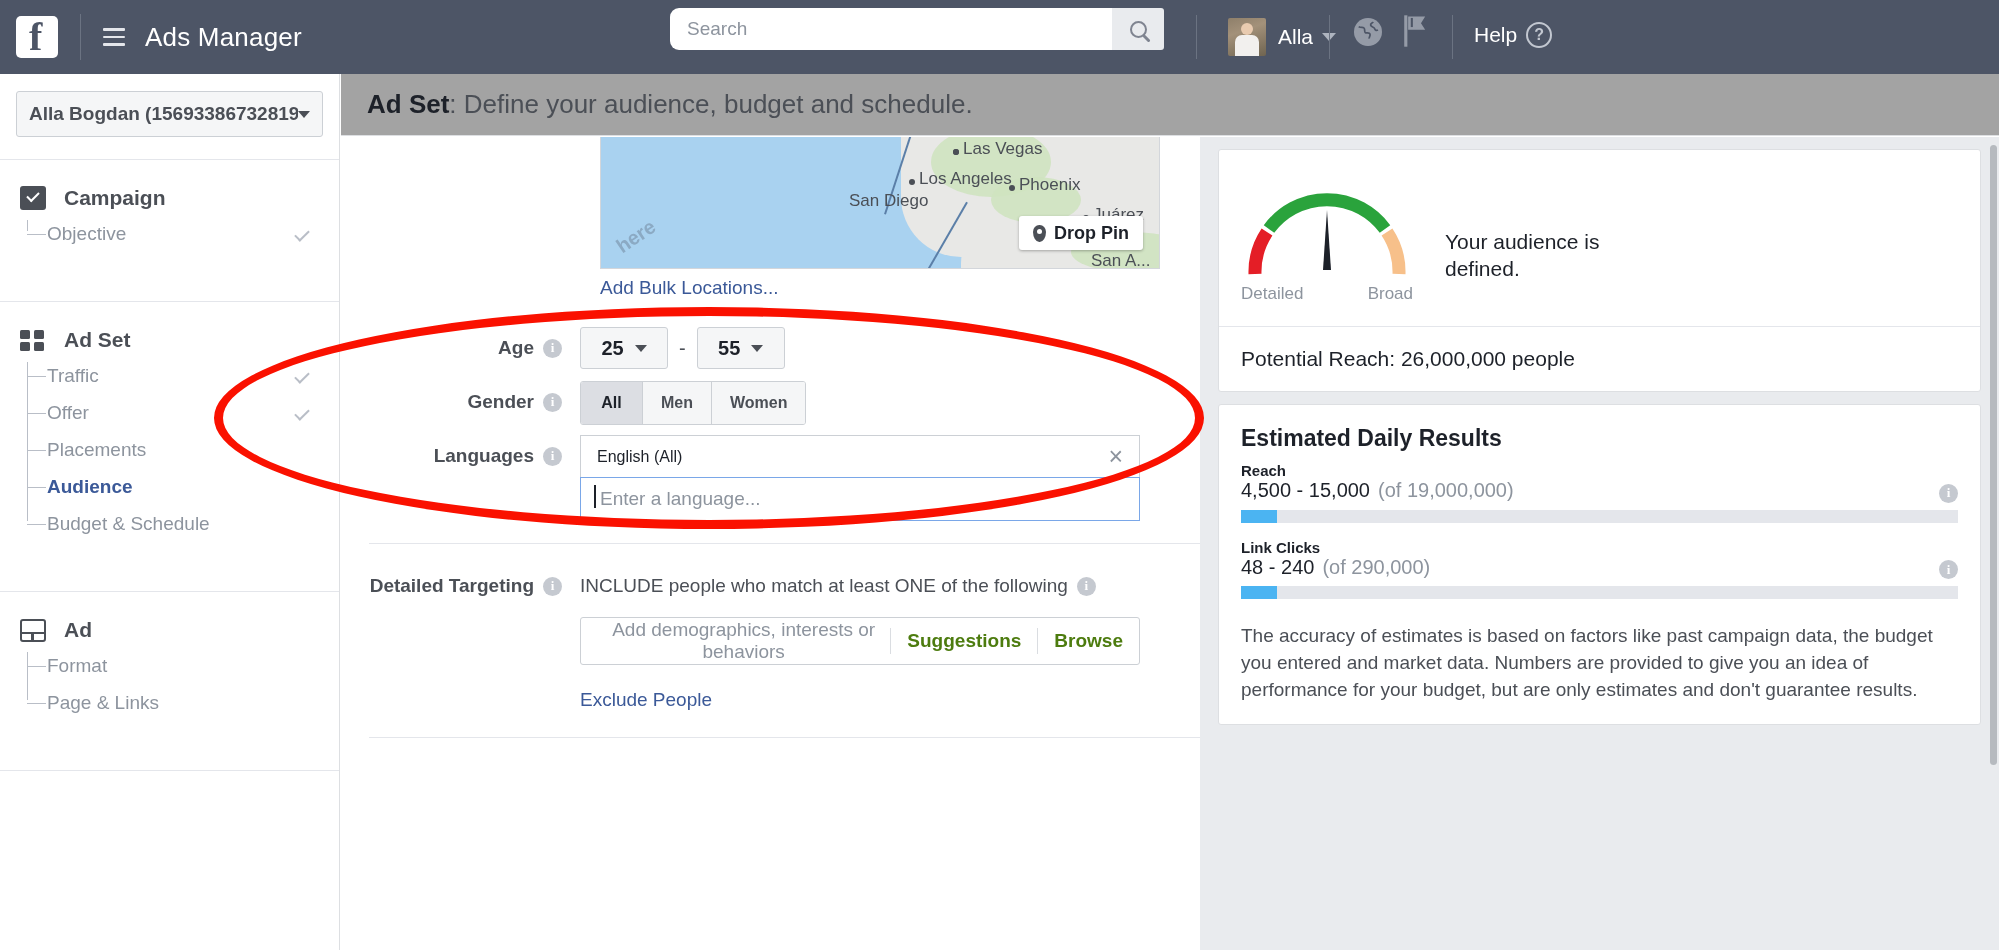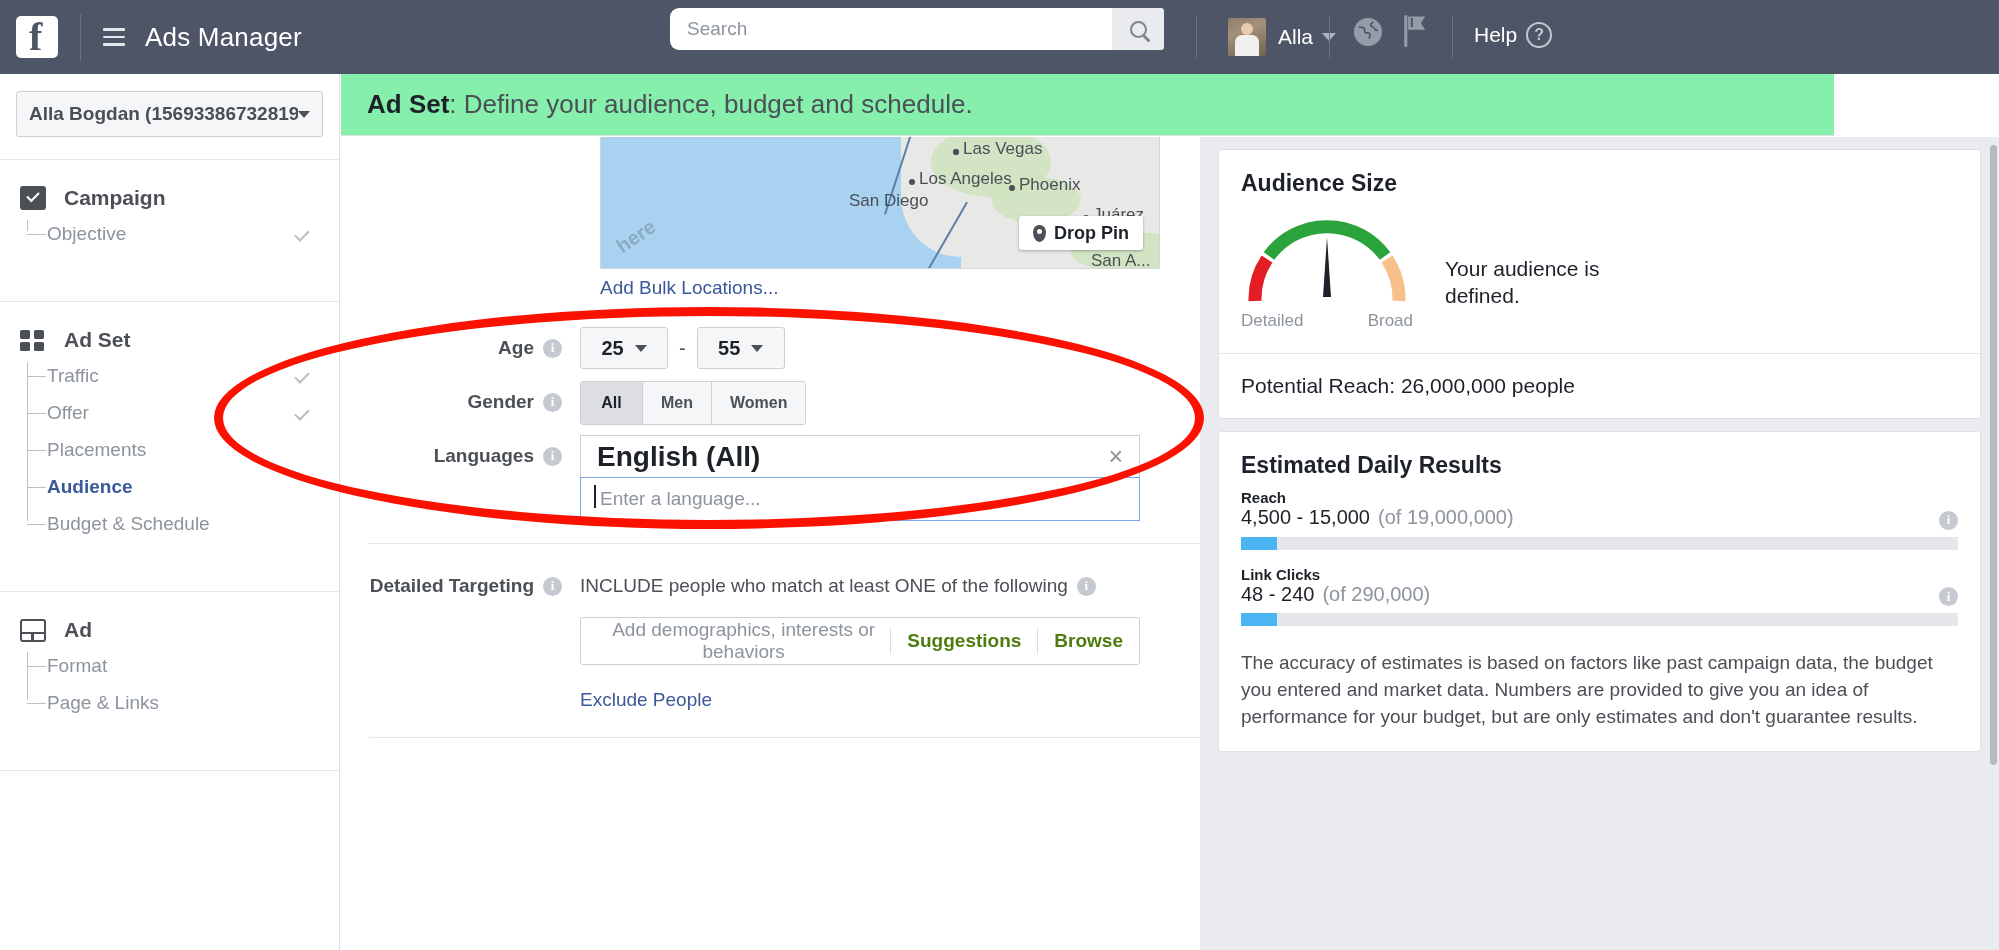--- a/index.html
+++ b/index.html
@@ -97,22 +97,22 @@
   .nav-item { position: relative; height: 28px; display: flex; align-items: center;
     margin-bottom: 9px; cursor: pointer; }
   .nav-item::before { content: ""; position: absolute; left: -20px; top: 14px; width: 19px; height: 1px; background: #b9bec7; }
   .nav-label { font-size: 19px; color: #8d949e; }
   .nav-item.active .nav-label { color: #3b5998; font-weight: bold; }
   .nav-check { position: absolute; right: 30px; width: 14px; height: 8px;
     border-left: 2.4px solid #b9bec7; border-bottom: 2.4px solid #b9bec7; transform: rotate(-45deg); }
 
   
   .main-header {
-    position: absolute; top: 74px; left: 341px; width: 1493px; height: 62px;
-    background: #86efac; border-bottom: 1px solid #dddfe2; display: flex; align-items: center;
+    position: absolute; top: 74px; left: 341px; width: 1658px; height: 62px;
+    background: #a3a3a3; border-bottom: 1px solid #dddfe2; display: flex; align-items: center;
   }
   .main-title { font-size: 26px; color: #4b4f56; margin-left: 26px; }
   .main-title b { color: #1d2129; }
 
   
   .content { position: absolute; top: 137px; left: 341px; width: 1658px; height: 813px;
     background: #fff; overflow: hidden; }
   .form-col { position: absolute; left: 0; top: 0; width: 1200px; }
 
   .map {
@@ -161,21 +161,21 @@
   .seg { display: flex; border: 1px solid #ccd0d5; border-radius: 3px; overflow: hidden; }
   .seg-btn { height: 42px; min-width: 62px; padding: 0 18px; background: #f5f6f7;
     display: flex; align-items: center; justify-content: center; font-size: 16px;
     font-weight: bold; color: #4b4f56; border-right: 1px solid #ccd0d5; cursor: pointer; }
   .seg-btn:last-child { border-right: 0; }
   .seg-btn.on { background: #dcdee3; color: #1d2129; }
 
   .lang-box { width: 560px; }
   .lang-token { height: 42px; border: 1px solid #ccd0d5; border-bottom: 0; background: #fff;
     display: flex; align-items: center; padding: 0 16px; }
-  .lang-name { flex: 1; font-size: 28px; font-weight: bold; color: #1d2129; }
+  .lang-name { flex: 1; font-size: 16px; font-weight: normal; color: #1d2129; }
   .lang-x { font-size: 25px; color: #8d949e; cursor: pointer; line-height: 1; }
   .lang-input { height: 44px; border: 1px solid #7aa7e8; background: #fff; display: flex;
     align-items: center; padding: 0 16px; }
   .lang-ph { font-size: 19px; color: #8d949e; position: relative; padding-left: 3px; }
   .lang-ph::before { content: ""; position: absolute; left: -3px; top: -3px; width: 1.5px;
     height: 23px; background: #1d2129; }
 
   .hr { position: absolute; left: 28px; width: 1140px; height: 1px; background: #e4e6eb; }
 
   .dt-text { font-size: 19px; color: #4b4f56; display: flex; align-items: center; height: 30px; }
@@ -456,21 +456,20 @@
       </div>
     </div>
 
     <div class="hr" style="top:600px;"></div>
   </div>
 </div>
 
 <div class="rpanel">
 
   <div class="card">
-    <div class="card-title">Audience Size</div>
     <div class="gauge-row">
       <div class="gauge">
         <svg width="172" height="90" viewBox="0 0 172 90" aria-hidden="true">
           <path d="M14 86 A72 72 0 0 1 26 44" stroke="#e41e26" stroke-width="13" fill="none" stroke-linecap="butt"></path>
           <path d="M28 41 A72 72 0 0 1 144 41" stroke="#2aa33c" stroke-width="13" fill="none" stroke-linecap="butt"></path>
           <path d="M146 44 A72 72 0 0 1 158 86" stroke="#f7c08a" stroke-width="13" fill="none" stroke-linecap="butt"></path>
           <polygon points="86,22 90,82 82,82" fill="#1d2129"></polygon>
         </svg>
         <div class="gauge-labels">
           <span class="gauge-label">Detailed</span>

